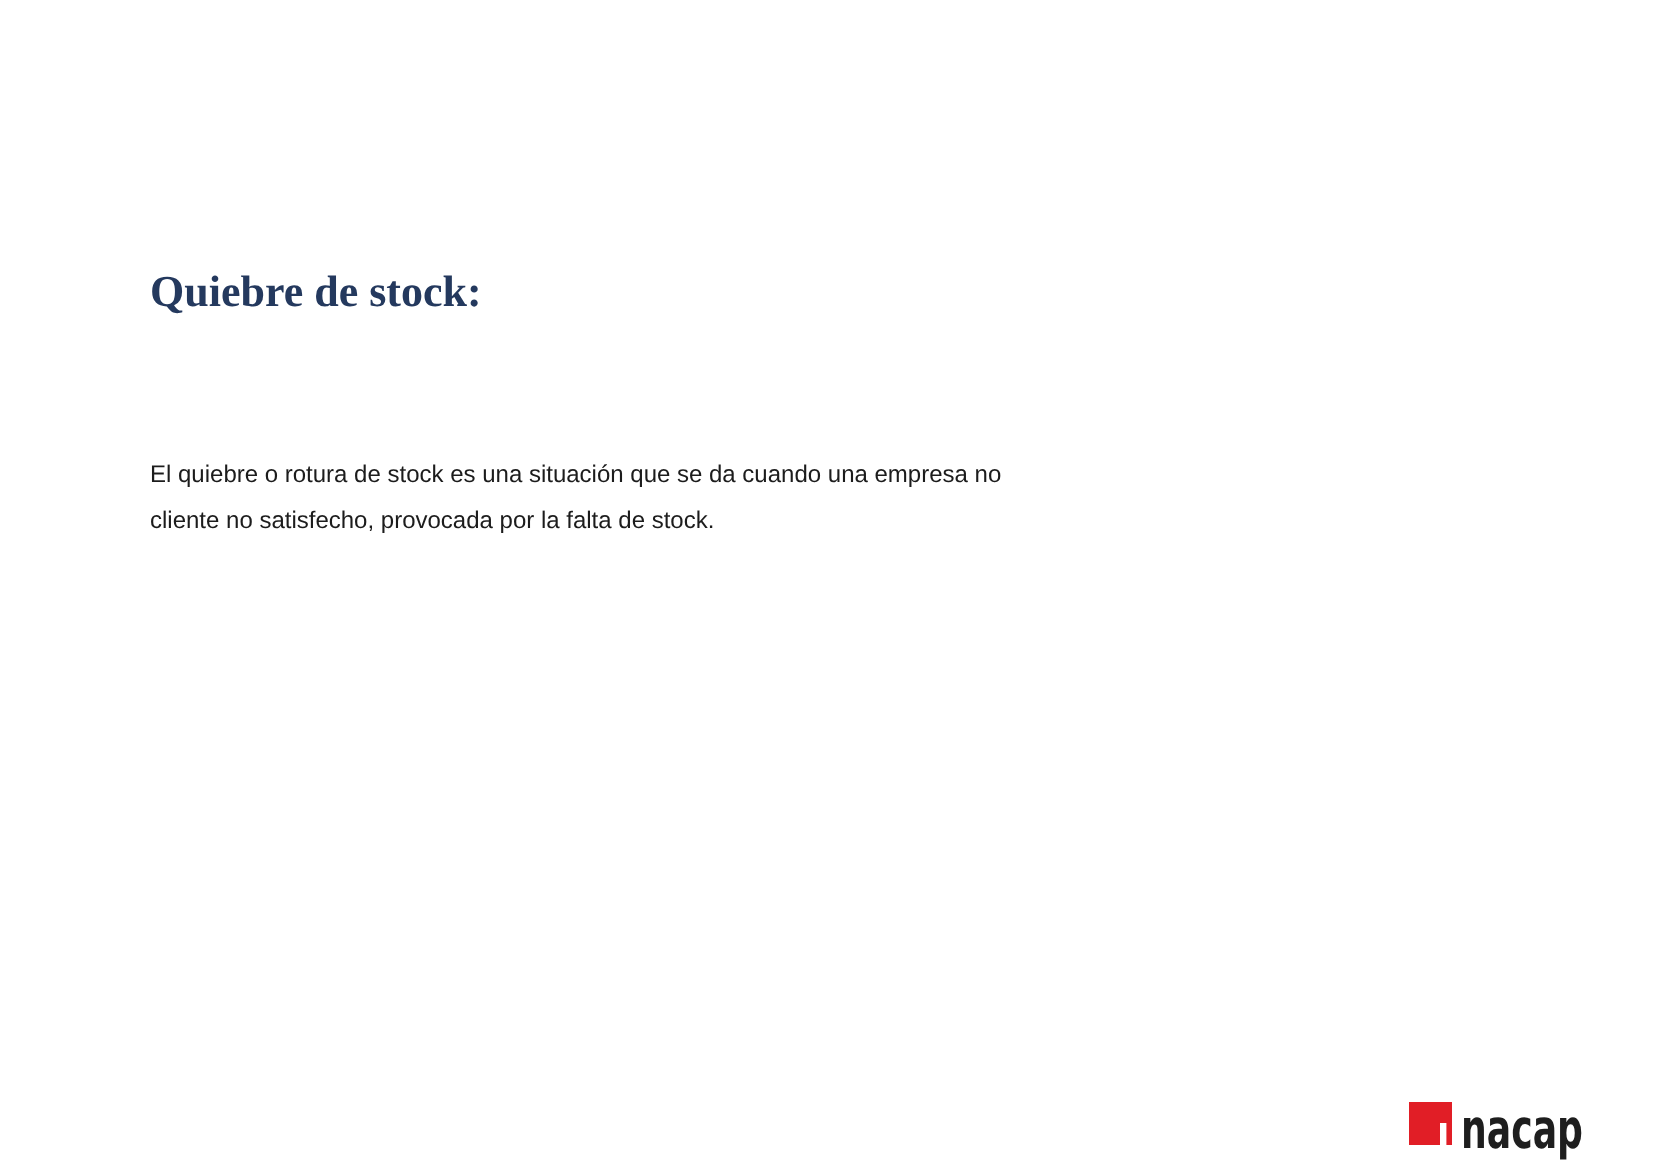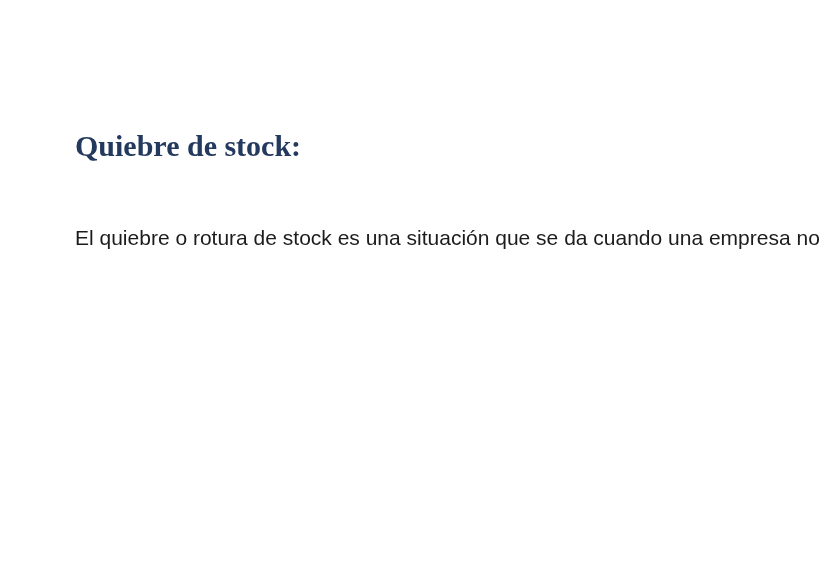--- a/index.html
+++ b/index.html
@@ -14,31 +14,31 @@
     background: #ffffff;
     overflow: hidden;
     font-family: "Liberation Sans", sans-serif;
   }
   .slide-heading {
     position: absolute;
     left: 75px;
     top: 133px;
     font-family: "Liberation Serif", "DejaVu Serif", serif;
     font-weight: bold;
-    font-size: 30px;
+    font-size: 22px;
     line-height: 26px;
     color: #24395E;
     white-space: nowrap;
   }
   .slide-paragraph {
     position: absolute;
     left: 75px;
     top: 226px;
     font-family: "Liberation Sans", sans-serif;
-    font-size: 21px;
+    font-size: 12px;
     line-height: 23.3px;
     color: #1C1C1C;
   }
   .slide-paragraph .para-line {
     white-space: nowrap;
   }
   .logo {
     position: absolute;
     left: 702px;
     top: 548px;
@@ -55,16 +55,24 @@
 </style>
 </head>
 <body>
 
 <div class="slide">
 
   <div class="slide-heading">Quiebre de stock:</div>
 
   <div class="slide-paragraph">
     <div class="para-line">El quiebre o rotura de stock es una situación que se da cuando una empresa no</div>
+    <div class="para-line">cliente no satisfecho, provocada por la falta de stock.</div>
   </div>
 
+  <div class="logo">
+    <svg width="95" height="36" viewBox="0 0 95 36" xmlns="http://www.w3.org/2000/svg">
+      <rect x="2.5" y="3" width="21.5" height="21.5" fill="#E11E26"></rect>
+      <rect x="18" y="13.5" width="3.2" height="11" fill="#ffffff"></rect>
+      <text x="28.5" y="26" font-size="27.5" class="logo-wordmark" textLength="61" lengthAdjust="spacingAndGlyphs" fill="#1E1E1E">nacap</text>
+    </svg>
+  </div>
 
 </div>
 
 </body></html>

